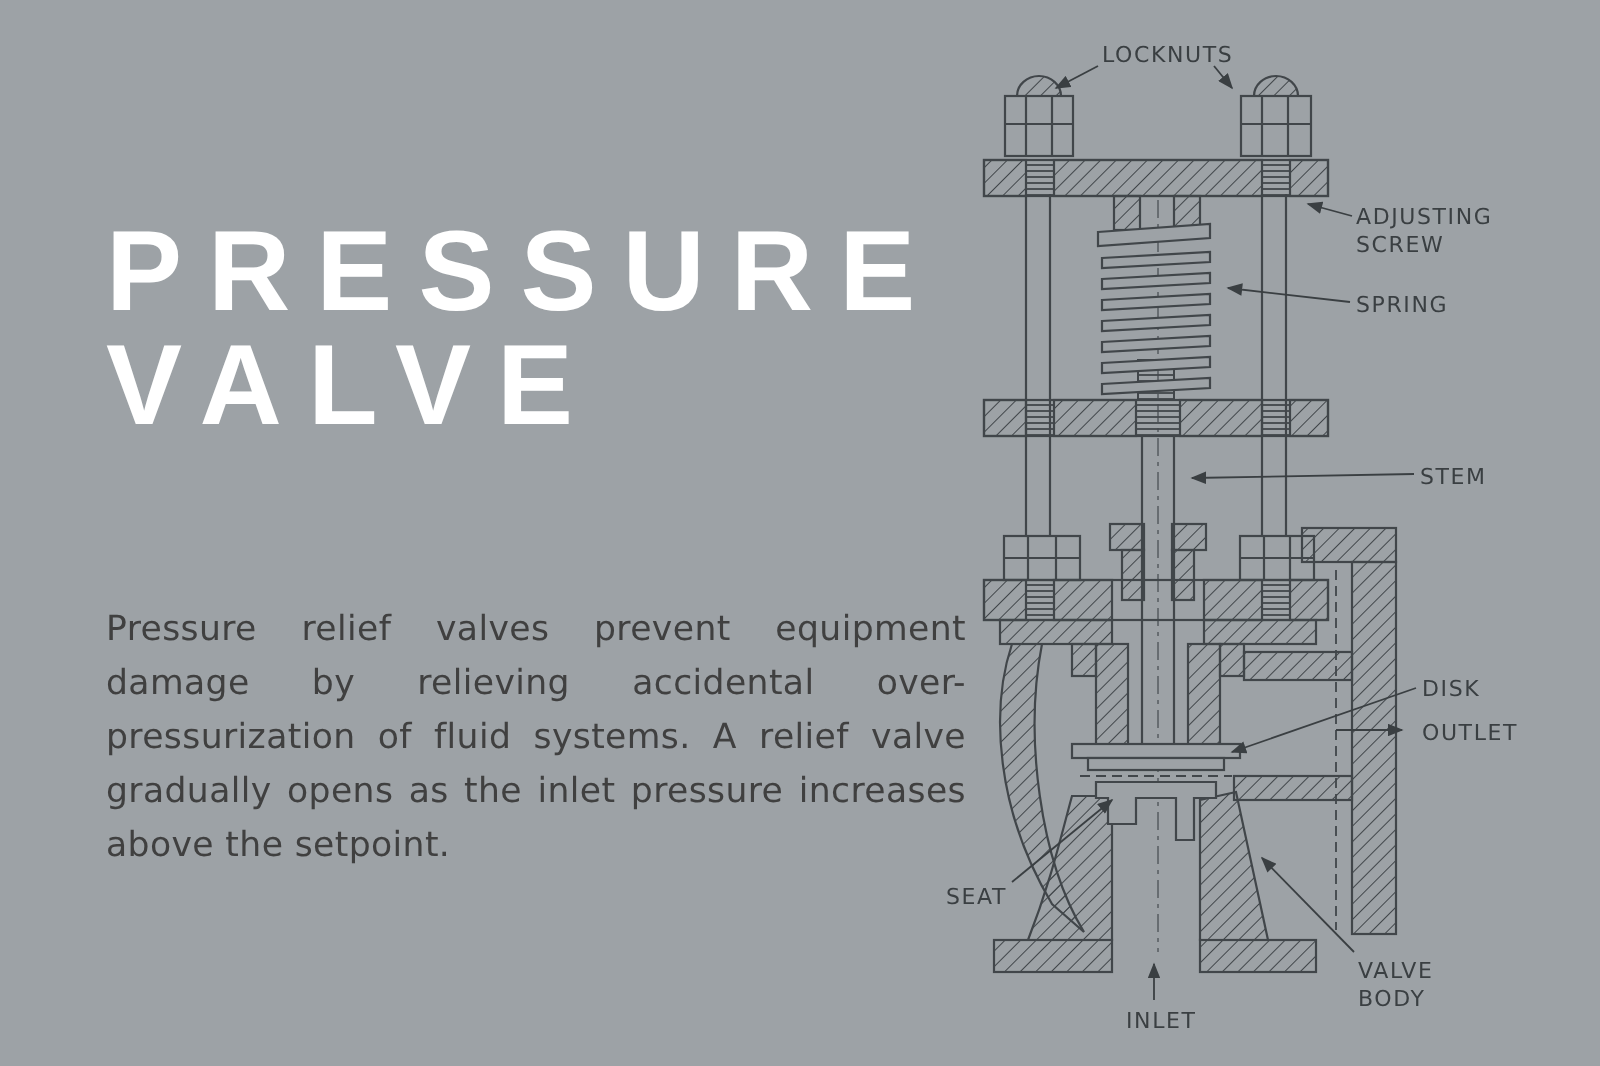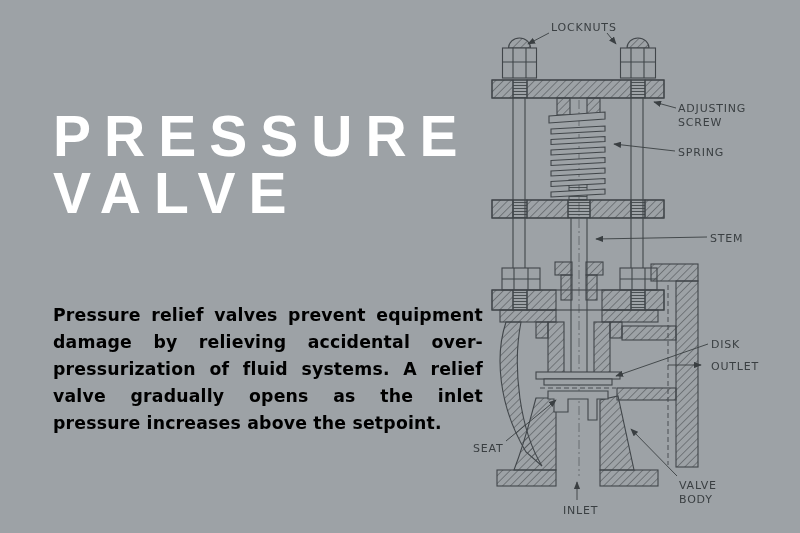--- a/index.html
+++ b/index.html
@@ -10,22 +10,22 @@
   }
   .hero{position:absolute;left:53px;top:108px;}
   .hero-line{
     font-family:"Liberation Sans",sans-serif;
     font-weight:700;font-size:57px;line-height:57px;
     letter-spacing:13px;color:#ffffff;white-space:nowrap;
   }
   .hero-desc{
     position:absolute;left:53px;top:302px;width:430px;
     font-family:"DejaVu Sans",sans-serif;
-    font-size:17.3px;line-height:27px;color:#000000;
-    text-align:justify;letter-spacing:0.2px;font-weight:bold;
+    font-size:17.3px;line-height:27px;color:#404040;
+    text-align:justify;letter-spacing:0.2px;
   }
   svg text{
     font-family:"DejaVu Sans","Liberation Sans",sans-serif;
     font-size:11px;font-weight:500;letter-spacing:0.8px;fill:#3a3f42;
   }
   .ln{stroke:#41464a;stroke-width:1.1;fill:none;}
   .bgfill{fill:#9da2a6;}
   .hat{fill:url(#h);stroke:#41464a;stroke-width:1.1;}
   .thr{fill:url(#t);stroke:#41464a;stroke-width:1;}
   .ld{stroke:#3a3f42;stroke-width:0.9;fill:none;marker-end:url(#arr);}

